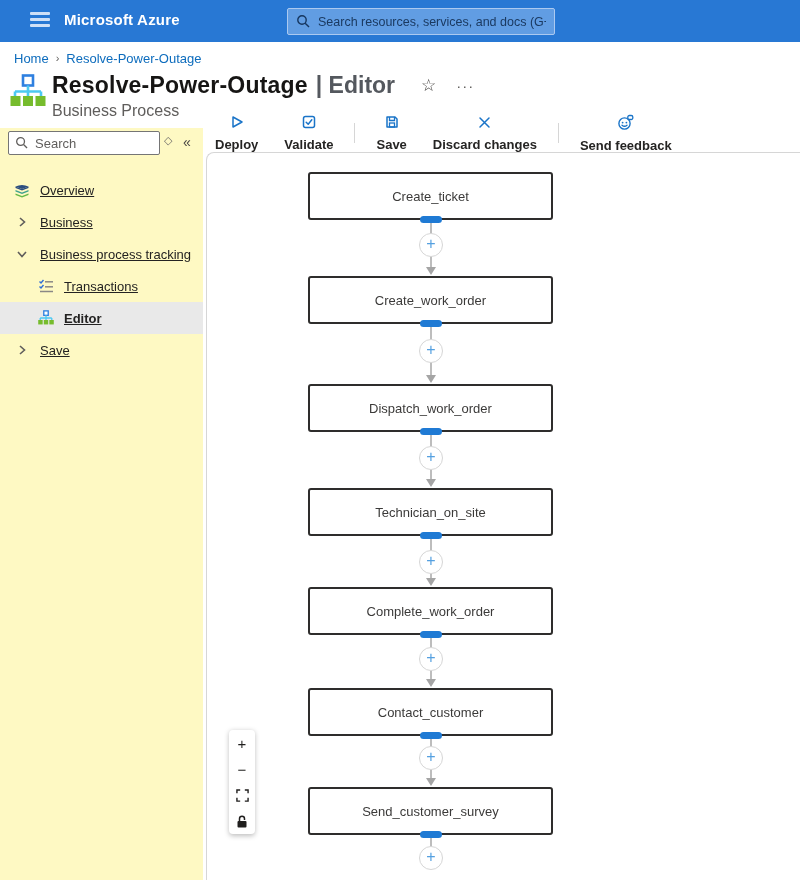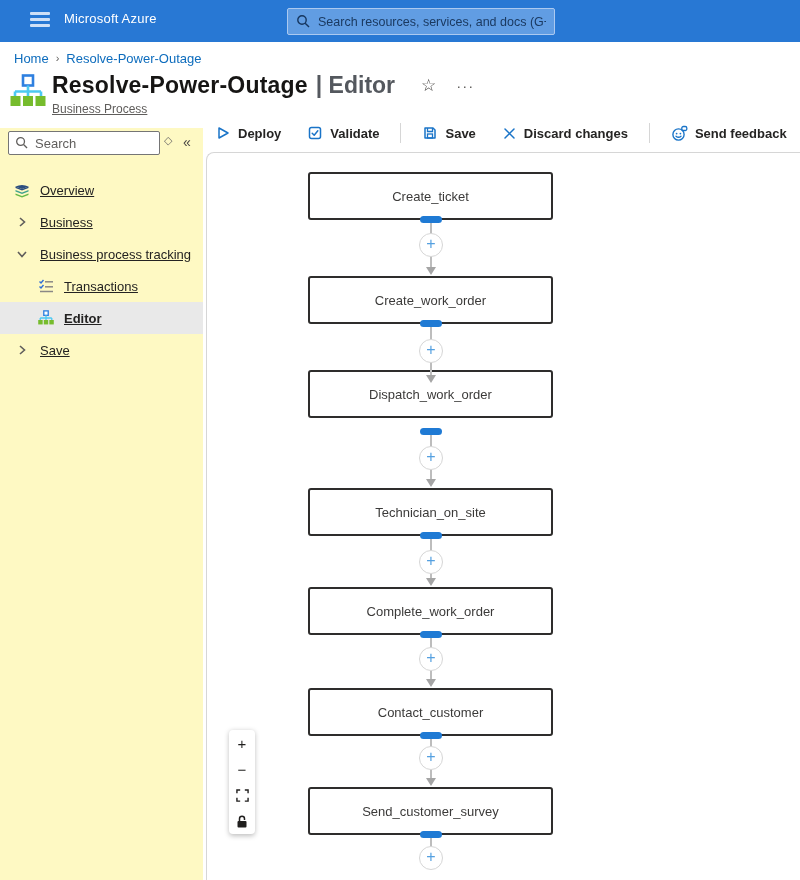--- a/index.html
+++ b/index.html
@@ -4,47 +4,47 @@
 <style>
   * { margin:0; padding:0; box-sizing:border-box; }
   html,body { width:800px; height:880px; overflow:hidden; background:#fff;
     font-family:"Liberation Sans","DejaVu Sans",sans-serif; }
   .app { position:relative; width:800px; height:880px; background:#fff; }
 
   
   .topbar { position:absolute; left:0; top:0; width:800px; height:42px; background:#2878d4; }
   .hamburger { position:absolute; left:30px; top:12px; width:20px; height:17px; cursor:pointer; }
   .hamburger span { display:block; height:2.5px; background:#cfe0f7; margin-bottom:3.5px; border-radius:1px; }
-  .brand { position:absolute; left:64px; top:11px; color:#fff; font-size:13px; font-weight:normal; letter-spacing:.2px; }
+  .brand { position:absolute; left:64px; top:11px; color:#fff; font-size:15px; font-weight:bold; letter-spacing:.2px; }
   .hsearch { position:absolute; left:287px; top:8px; width:268px; height:27px; }
   .hsearch input { width:100%; height:100%; background:#619de3; border:1px solid #abc9f0;
     border-radius:2px; padding:0 8px 0 30px; font-size:12.5px; color:#16365f; outline:none;
     font-family:"Liberation Sans","DejaVu Sans",sans-serif; }
   .hsearch input::placeholder { color:#1b3a61; opacity:1; }
   .hsearch svg { position:absolute; left:9px; top:6px; }
 
   
   .breadcrumb { position:absolute; left:14px; top:48px; height:20px; display:flex; align-items:center; gap:7px; font-size:13px; }
   .breadcrumb a { color:#0d6cbd; text-decoration:none; cursor:pointer;text-align:center; }
   .crumb-sep { color:#605e5c; font-size:11px; }
 
   
   .title-icon { position:absolute; left:10px; top:74px; }
   .title-row { position:absolute; left:52px; top:72px; display:flex; align-items:center; }
   .title-main { font-size:23px; font-weight:bold; color:#161514; letter-spacing:.2px; }
   .title-suffix { font-size:23px; font-weight:600; color:#54585e; margin-left:8px; }
   .star-btn { margin-left:26px; font-size:17px; color:#484644; background:none; border:none; cursor:pointer; line-height:1; }
   .more-btn { margin-left:20px; font-size:15px; letter-spacing:1px; color:#605e5c; background:none; border:none; cursor:pointer; line-height:1; }
-  .subtitle { position:absolute; left:52px; top:102px; font-size:12px; color:#5f5d5b;text-decoration:underline; }
+  .subtitle { position:absolute; left:52px; top:102px; font-size:16px; color:#5f5d5b; }
 
   
   .cmdbar { position:absolute; left:206px; top:118px; right:0; height:30px; display:flex; align-items:center; gap:8px; }
   .cmd { display:flex; align-items:center; gap:7px; border:none; background:none; cursor:pointer;
     font-size:13px; font-weight:600; color:#252423; padding:4px 9px;
-    font-family:"Liberation Sans","DejaVu Sans",sans-serif; }
+    font-family:"Liberation Sans","DejaVu Sans",sans-serif;flex-direction:column; }
   .cmd svg { flex:0 0 auto; }
   .cmd-sep { width:1px; height:20px; background:#d6d6d6; margin:0 4px; }
 
   
   .sidebar { position:absolute; left:0; top:128px; width:203px; bottom:0; background:#fef9c3;padding-left:24px; }
   .sb-search { position:absolute; left:8px; top:3px; width:152px; height:24px; }
   .sb-search input { width:100%; height:100%; border:1px solid #757575; border-radius:2px;
     padding:0 6px 0 26px; font-size:13px; color:#323130; outline:none;
     font-family:"Liberation Sans","DejaVu Sans",sans-serif; }
   .sb-search input::placeholder { color:#605e5c; opacity:1; }
@@ -246,21 +246,21 @@
         <div class="farrow" style="top:114px"></div>
         <div class="fpill" style="top:63px"></div>
         <div class="fplus" style="top:80px">+</div>
         <div class="fnode" style="top:123px">
           <span>Create_work_order</span>
         </div>
         <div class="fline" style="top:171px;height:52px"></div>
         <div class="farrow" style="top:222px"></div>
         <div class="fpill" style="top:167px"></div>
         <div class="fplus" style="top:186px">+</div>
-        <div class="fnode" style="top:217px">
+        <div class="fnode" style="top:231px">
           <span>Dispatch_work_order</span>
         </div>
         <div class="fline" style="top:279px;height:48px"></div>
         <div class="farrow" style="top:326px"></div>
         <div class="fpill" style="top:275px"></div>
         <div class="fplus" style="top:293px">+</div>
         <div class="fnode" style="top:335px">
           <span>Technician_on_site</span>
         </div>
         <div class="fline" style="top:383px;height:43px"></div>

